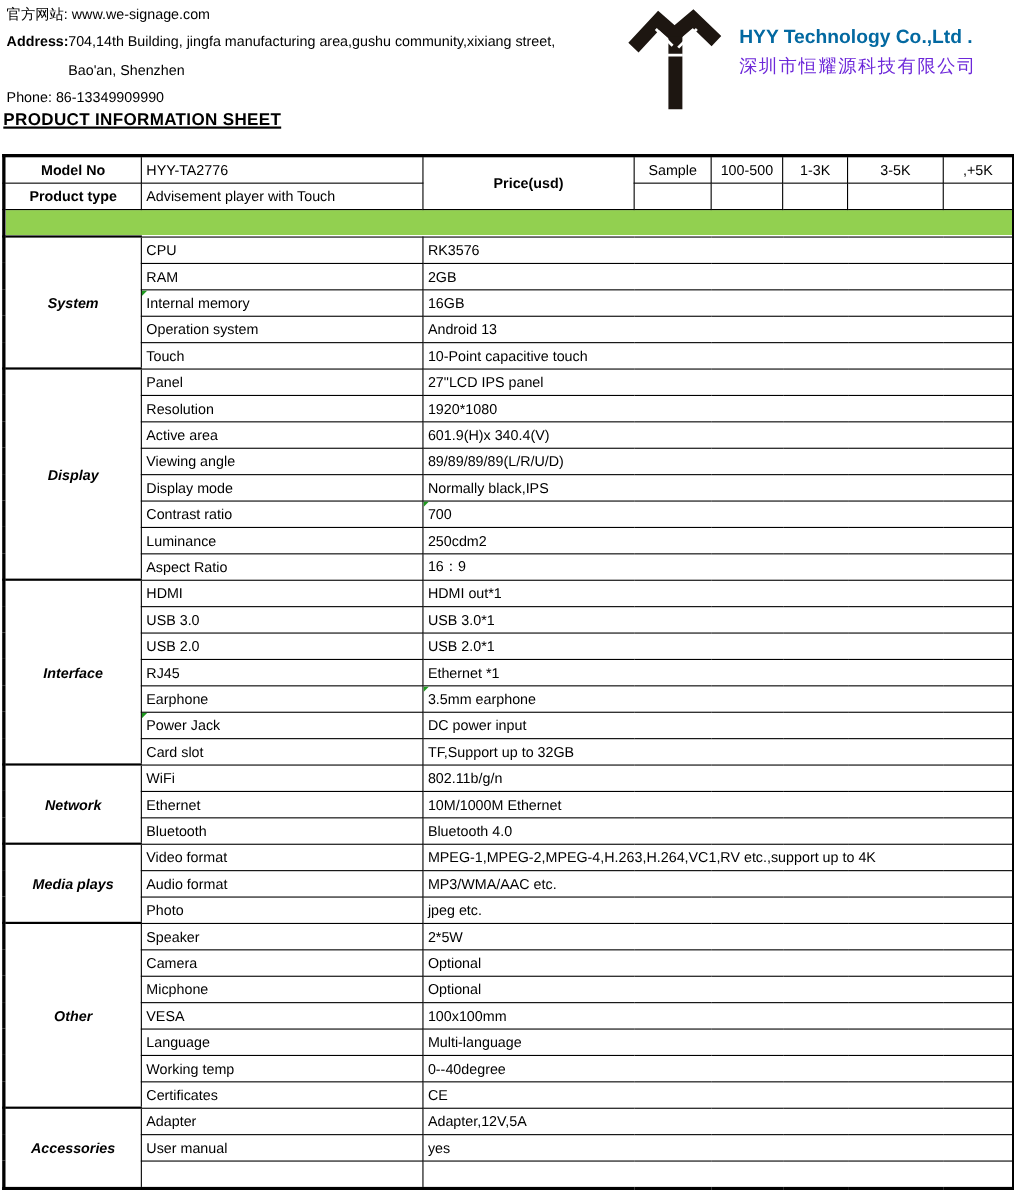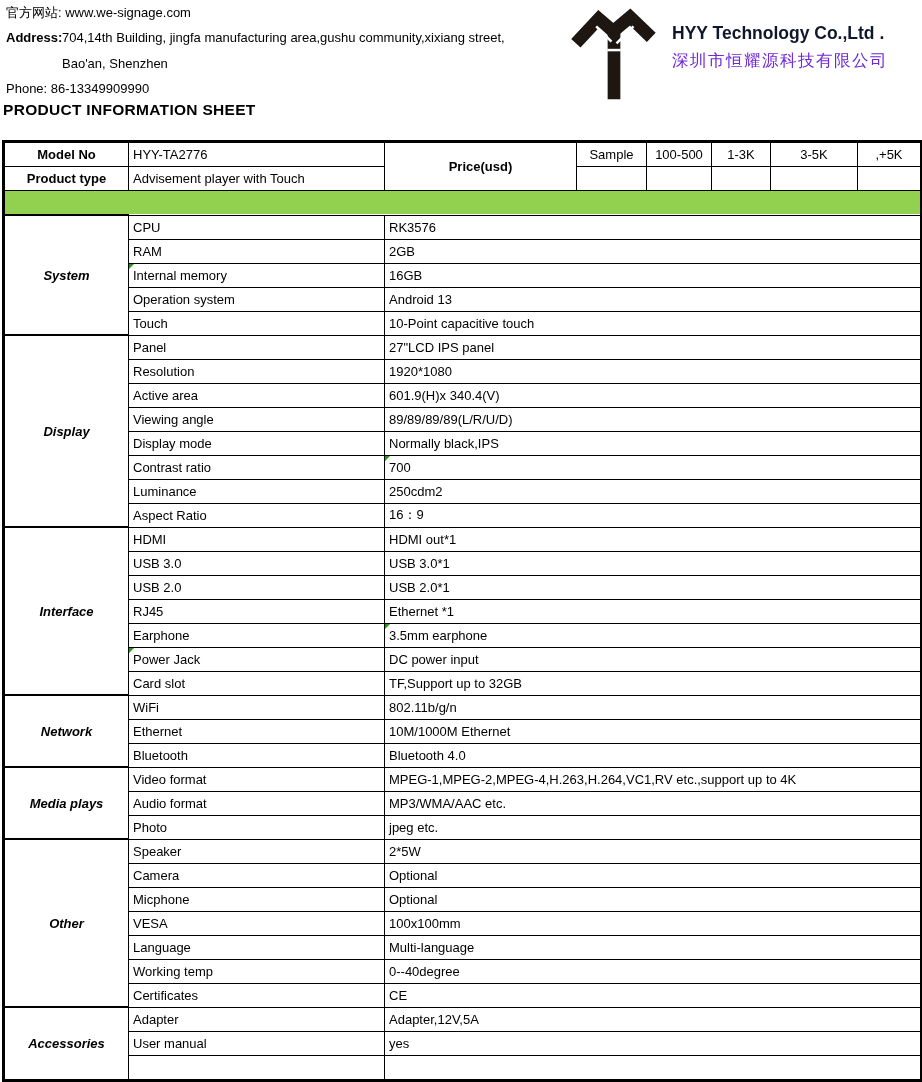--- a/index.html
+++ b/index.html
@@ -10,26 +10,26 @@
   }
   
   .hline{ position:absolute; font-size:13px; white-space:nowrap; }
   #website{ top:4px; left:6px; }
   #addr-label{ top:30px; left:6px; font-weight:bold; }
   #addr-1{ top:30px; left:62px;text-align:center; }
   #addr-2{ top:56px; left:62px; }
   #phone{ top:81px; left:6px; }
   #sheet-title{
     top:101px; left:3px; font-size:15.5px; font-weight:bold;
-    text-decoration-thickness:2px; letter-spacing:.3px;
+    text-decoration:underline; text-decoration-thickness:2px; letter-spacing:.3px;
   }
   
   #logo-mark{ position:absolute; top:6px; left:566px; }
   #logo-text{ position:absolute; top:24px; left:672px; line-height:1.1; }
-  #company-en{ font-size:17.5px; font-weight:bold; color:#0f172a; white-space:nowrap; }
+  #company-en{ font-size:17.5px; font-weight:bold; color:#0369a1; white-space:nowrap; }
   #company-cn{ font-size:16.5px; color:#6d28d9; margin-top:8px; letter-spacing:1.5px; white-space:nowrap; }
   
   table#sheet{
     position:absolute; top:140px; left:2px;
     border-collapse:collapse; table-layout:fixed; width:918px;
     border:3px solid #000;
   }
   #sheet td{
     border:1px solid #000; font-size:13px; padding:0 4px;
     overflow:hidden; white-space:nowrap; height:23px; vertical-align:middle;

